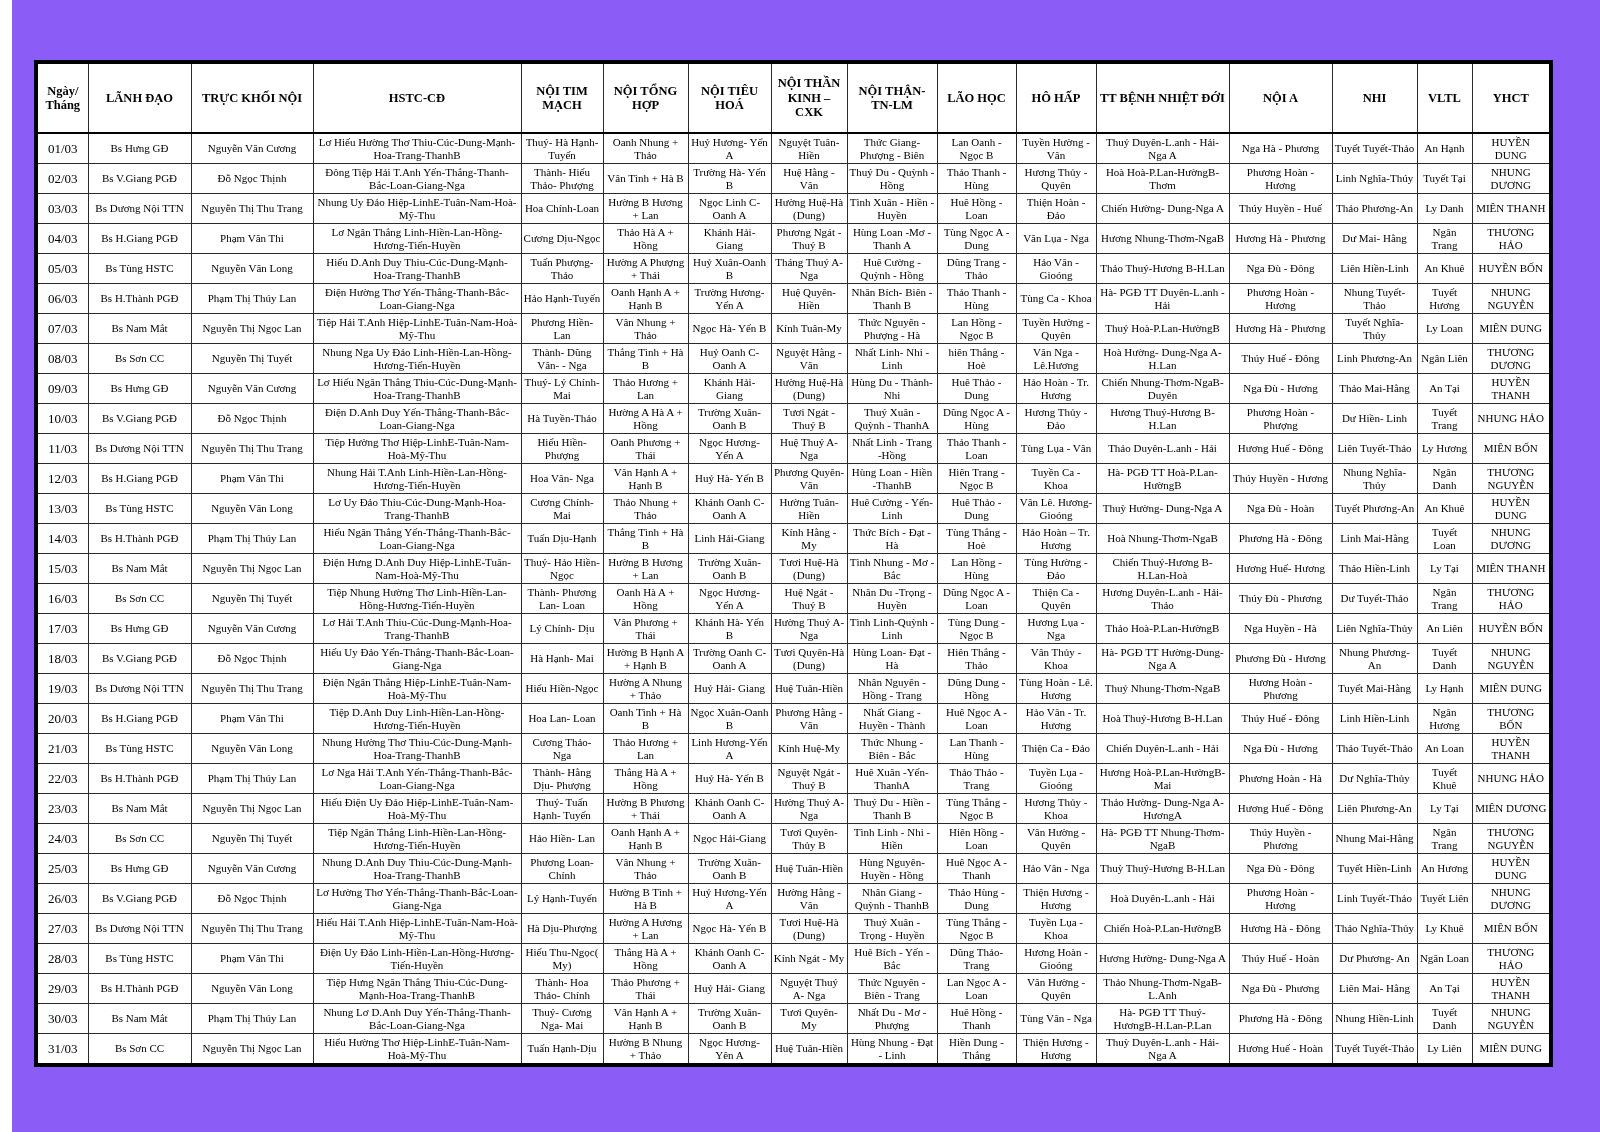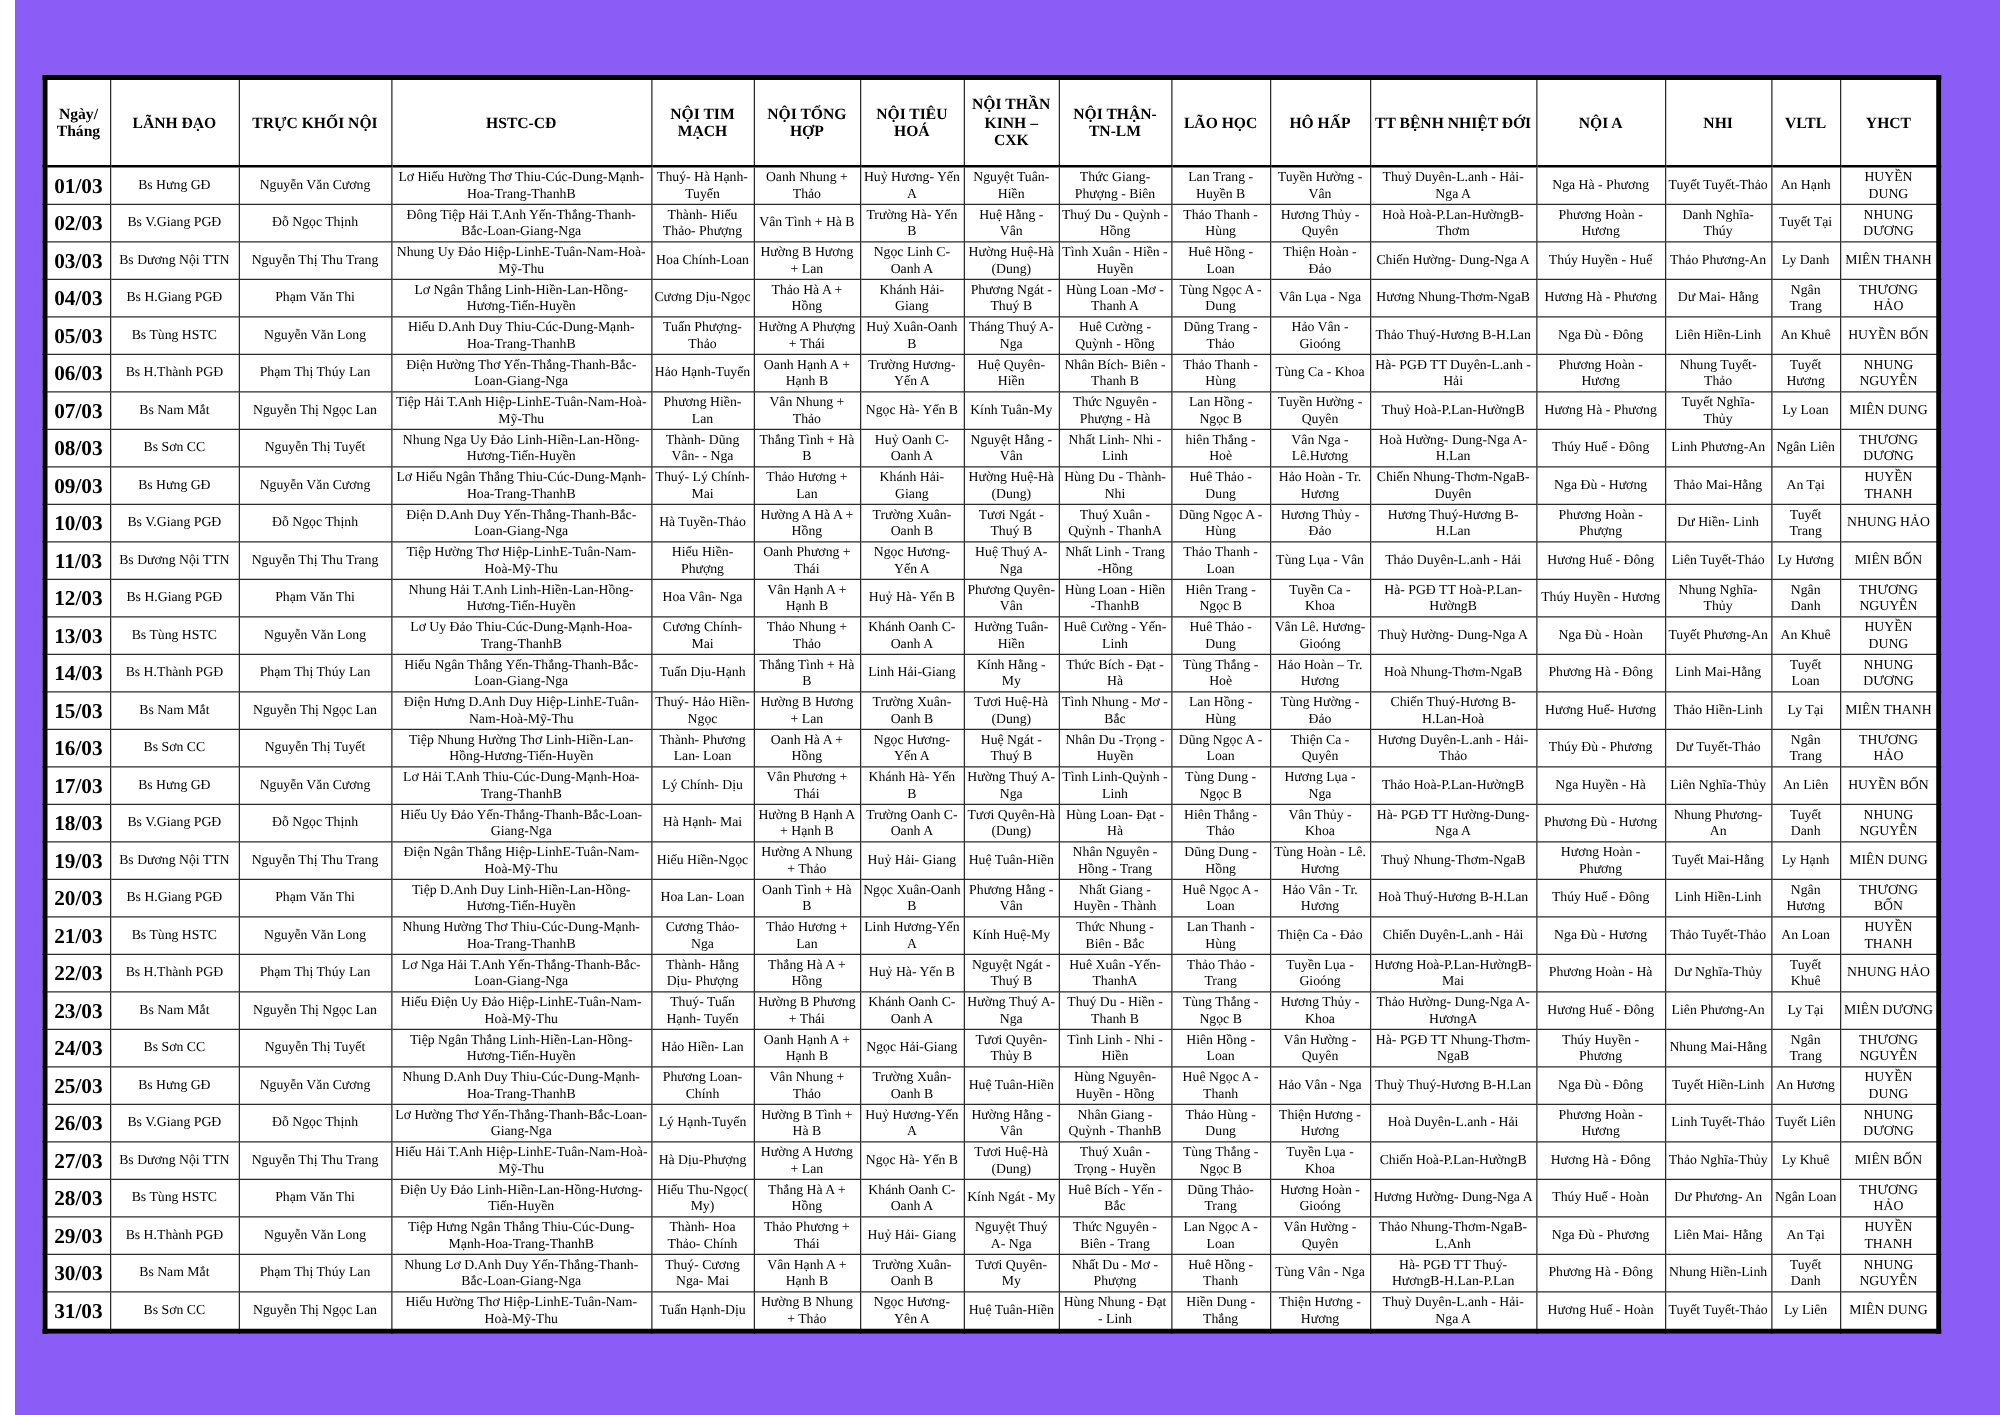--- a/index.html
+++ b/index.html
@@ -17,21 +17,21 @@
     padding:1px 2px;
     font-size:11px;line-height:1.16;color:#000;
     overflow:hidden;word-wrap:break-word;
   }
   table.schedule th{
     font-weight:bold;font-size:12.5px;height:66px;
     border-bottom:2px solid #000;
     background:#fff;
   }
   table.schedule td{height:27px;}
-  table.schedule td.col-date{font-weight:bold;font-size:17px;}
+  table.schedule td.col-date{font-weight:normal;font-size:13px;}
   table.schedule tr{page-break-inside:avoid;}
 </style>
 </head>
 <body>
 
 <div class="sheet">
   <table class="schedule">
       <colgroup>
         <col style="width: 52px;">
         <col style="width: 103px;">
@@ -74,21 +74,21 @@
         <tr>
           <td class="col-date">01/03</td>
           <td class="col-leader">Bs Hưng GĐ</td>
           <td class="col-internal_block">Nguyễn Văn Cương</td>
           <td class="col-hstc">Lơ Hiếu Hường Thơ Thiu-Cúc-Dung-Mạnh-Hoa-Trang-ThanhB</td>
           <td class="col-cardio">Thuý- Hà Hạnh- Tuyến</td>
           <td class="col-general">Oanh Nhung + Thảo</td>
           <td class="col-gastro">Huỷ Hương- Yến A</td>
           <td class="col-neuro">Nguyệt Tuân-Hiền</td>
           <td class="col-nephro">Thức Giang-Phượng - Biên</td>
-          <td class="col-geriatric">Lan Trang - Huyền B</td>
+          <td class="col-geriatric">Lan Oanh - Ngọc B</td>
           <td class="col-respiratory">Tuyền Hường - Vân</td>
           <td class="col-tropical">Thuỷ Duyên-L.anh - Hải-Nga A</td>
           <td class="col-noi_a">Nga Hà - Phương</td>
           <td class="col-nhi">Tuyết Tuyết-Thảo</td>
           <td class="col-vltl">An Hạnh</td>
           <td class="col-yhct">HUYỀN DUNG</td>
         </tr>
         <tr>
           <td class="col-date">02/03</td>
           <td class="col-leader">Bs V.Giang PGĐ</td>
@@ -96,21 +96,21 @@
           <td class="col-hstc">Đông Tiệp Hải T.Anh Yến-Thắng-Thanh-Bắc-Loan-Giang-Nga</td>
           <td class="col-cardio">Thành- Hiếu Thảo- Phượng</td>
           <td class="col-general">Vân Tình + Hà B</td>
           <td class="col-gastro">Trường Hà- Yến B</td>
           <td class="col-neuro">Huệ Hằng - Vân</td>
           <td class="col-nephro">Thuý Du - Quỳnh - Hồng</td>
           <td class="col-geriatric">Thảo Thanh - Hùng</td>
           <td class="col-respiratory">Hương Thủy - Quyên</td>
           <td class="col-tropical">Hoà Hoà-P.Lan-HườngB-Thơm</td>
           <td class="col-noi_a">Phương Hoàn - Hương</td>
-          <td class="col-nhi">Danh Nghĩa-Thúy</td>
+          <td class="col-nhi">Linh Nghĩa-Thúy</td>
           <td class="col-vltl">Tuyết Tại</td>
           <td class="col-yhct">NHUNG DƯƠNG</td>
         </tr>
         <tr>
           <td class="col-date">03/03</td>
           <td class="col-leader">Bs Dương Nội TTN</td>
           <td class="col-internal_block">Nguyễn Thị Thu Trang</td>
           <td class="col-hstc">Nhung  Uy Đảo Hiệp-LinhE-Tuân-Nam-Hoà-Mỹ-Thu</td>
           <td class="col-cardio">Hoa Chính-Loan</td>
           <td class="col-general">Hường B Hương + Lan</td>

